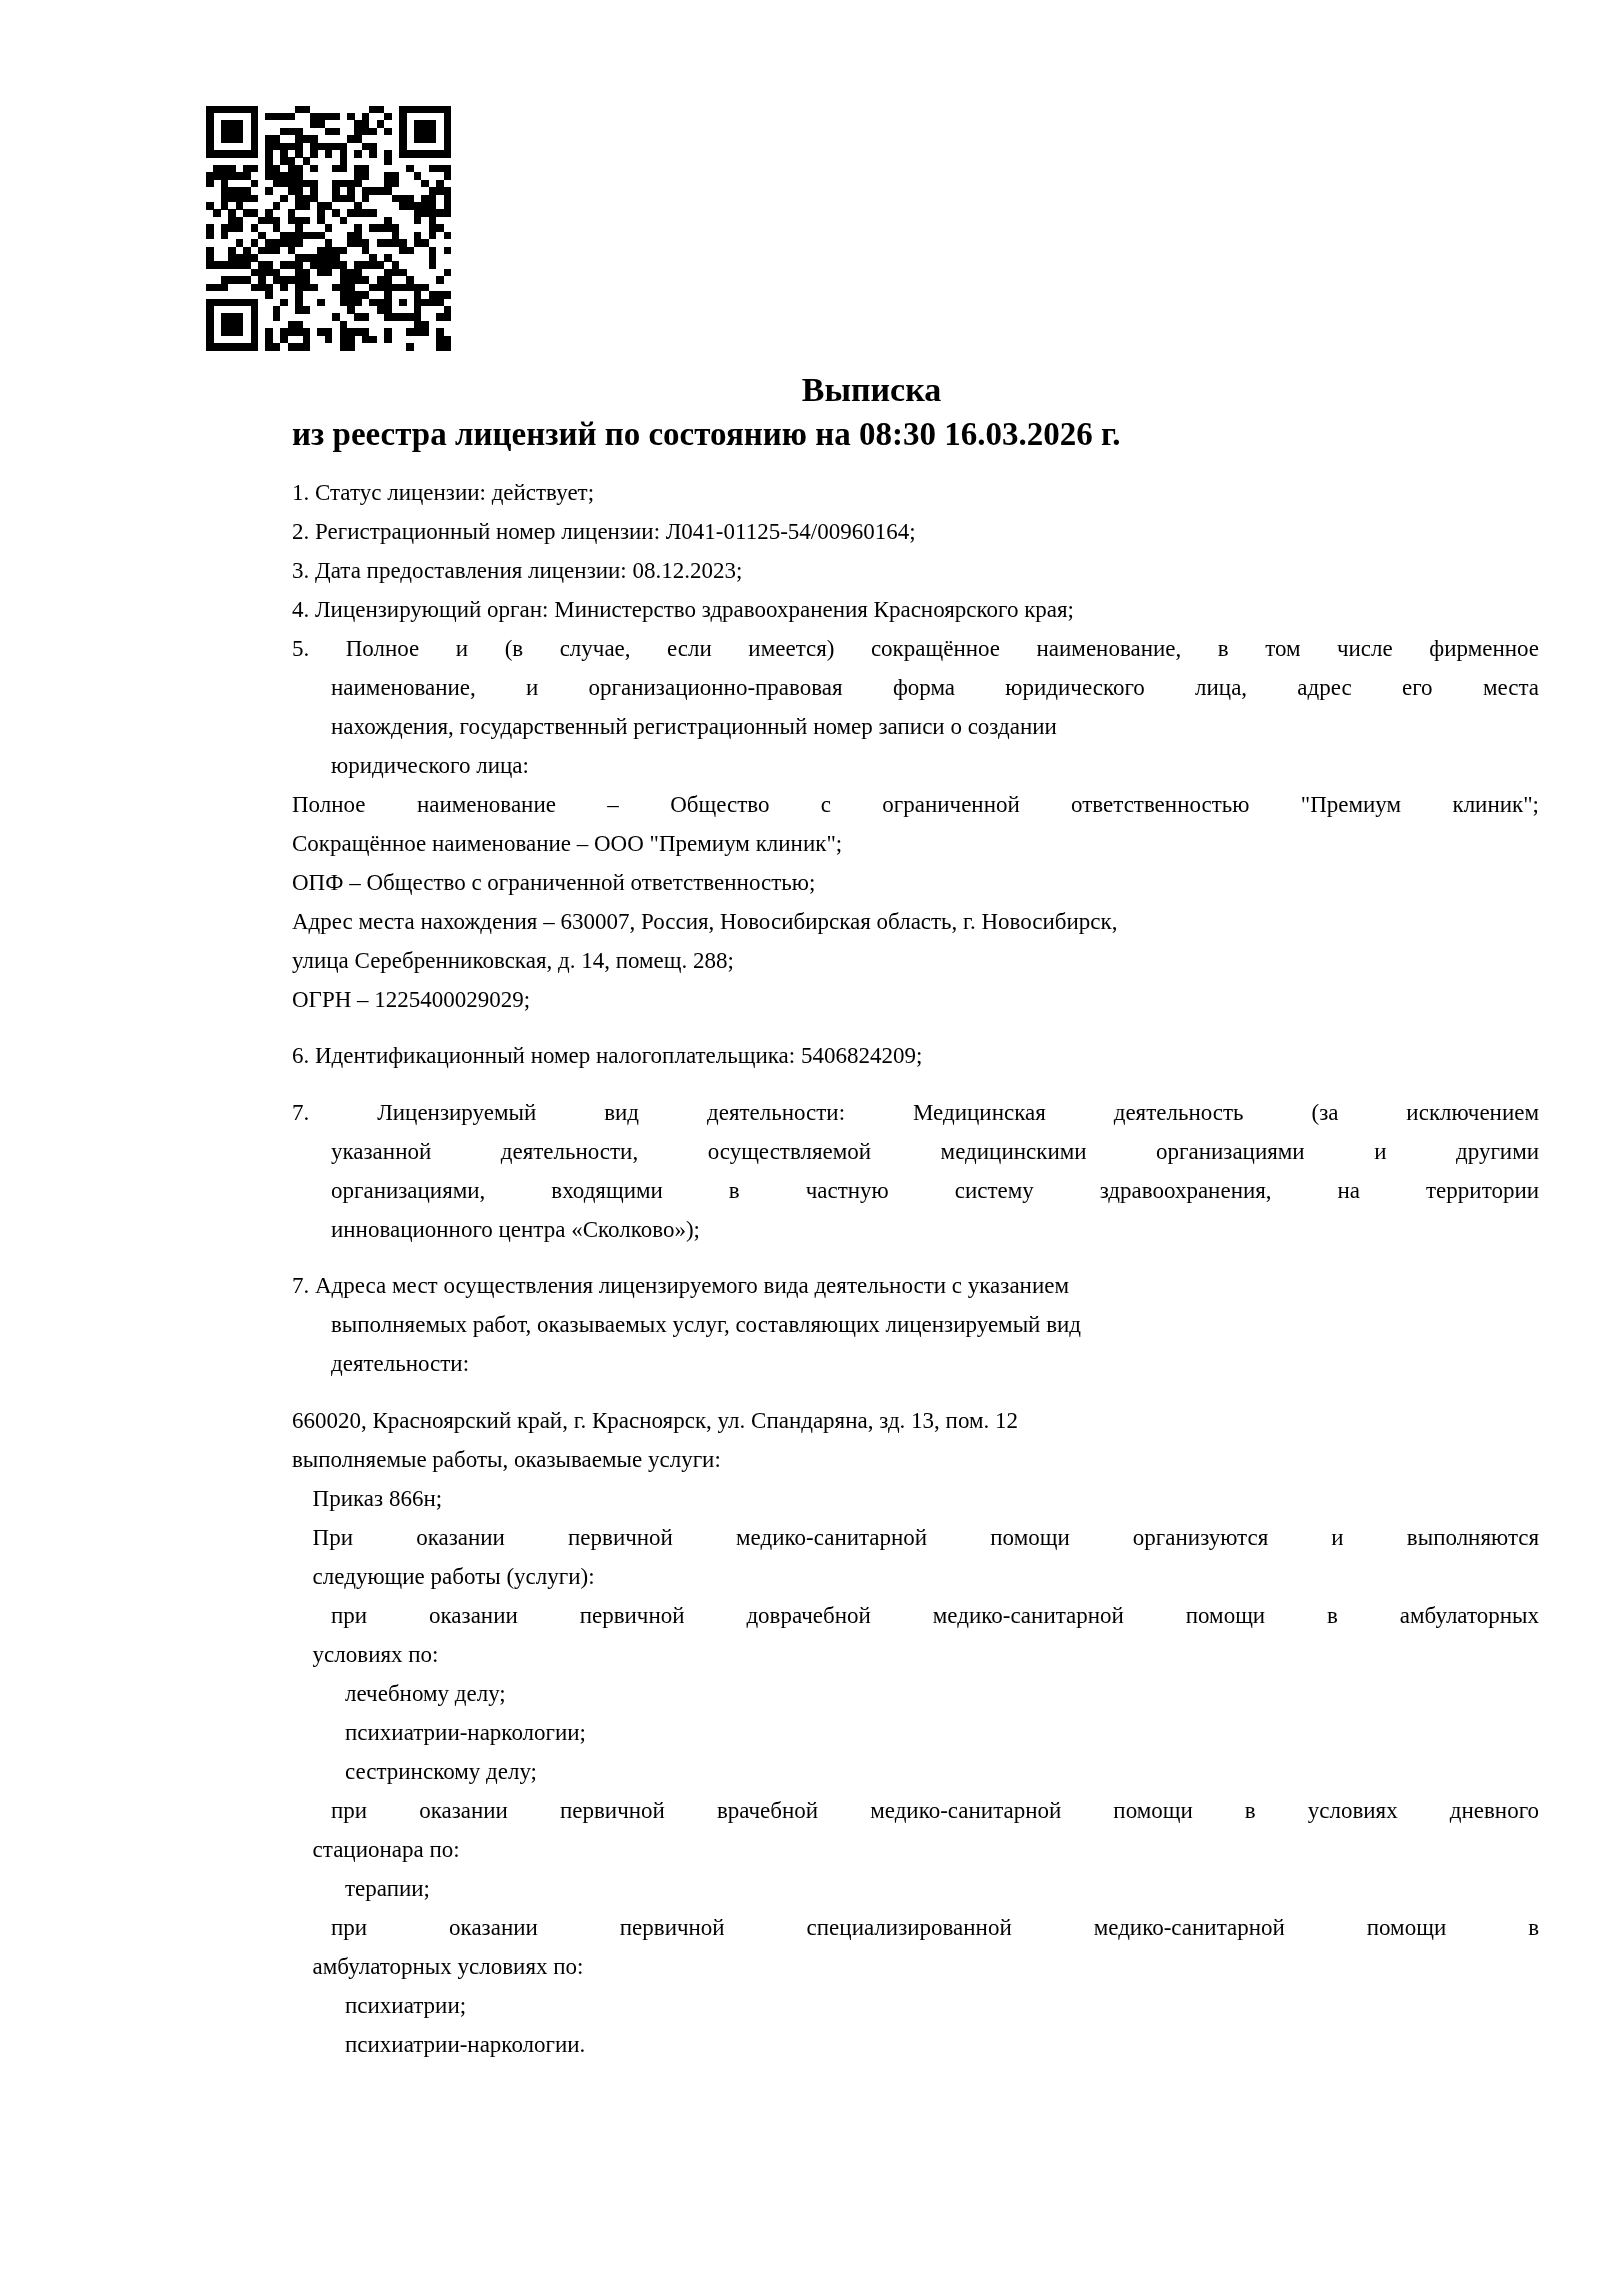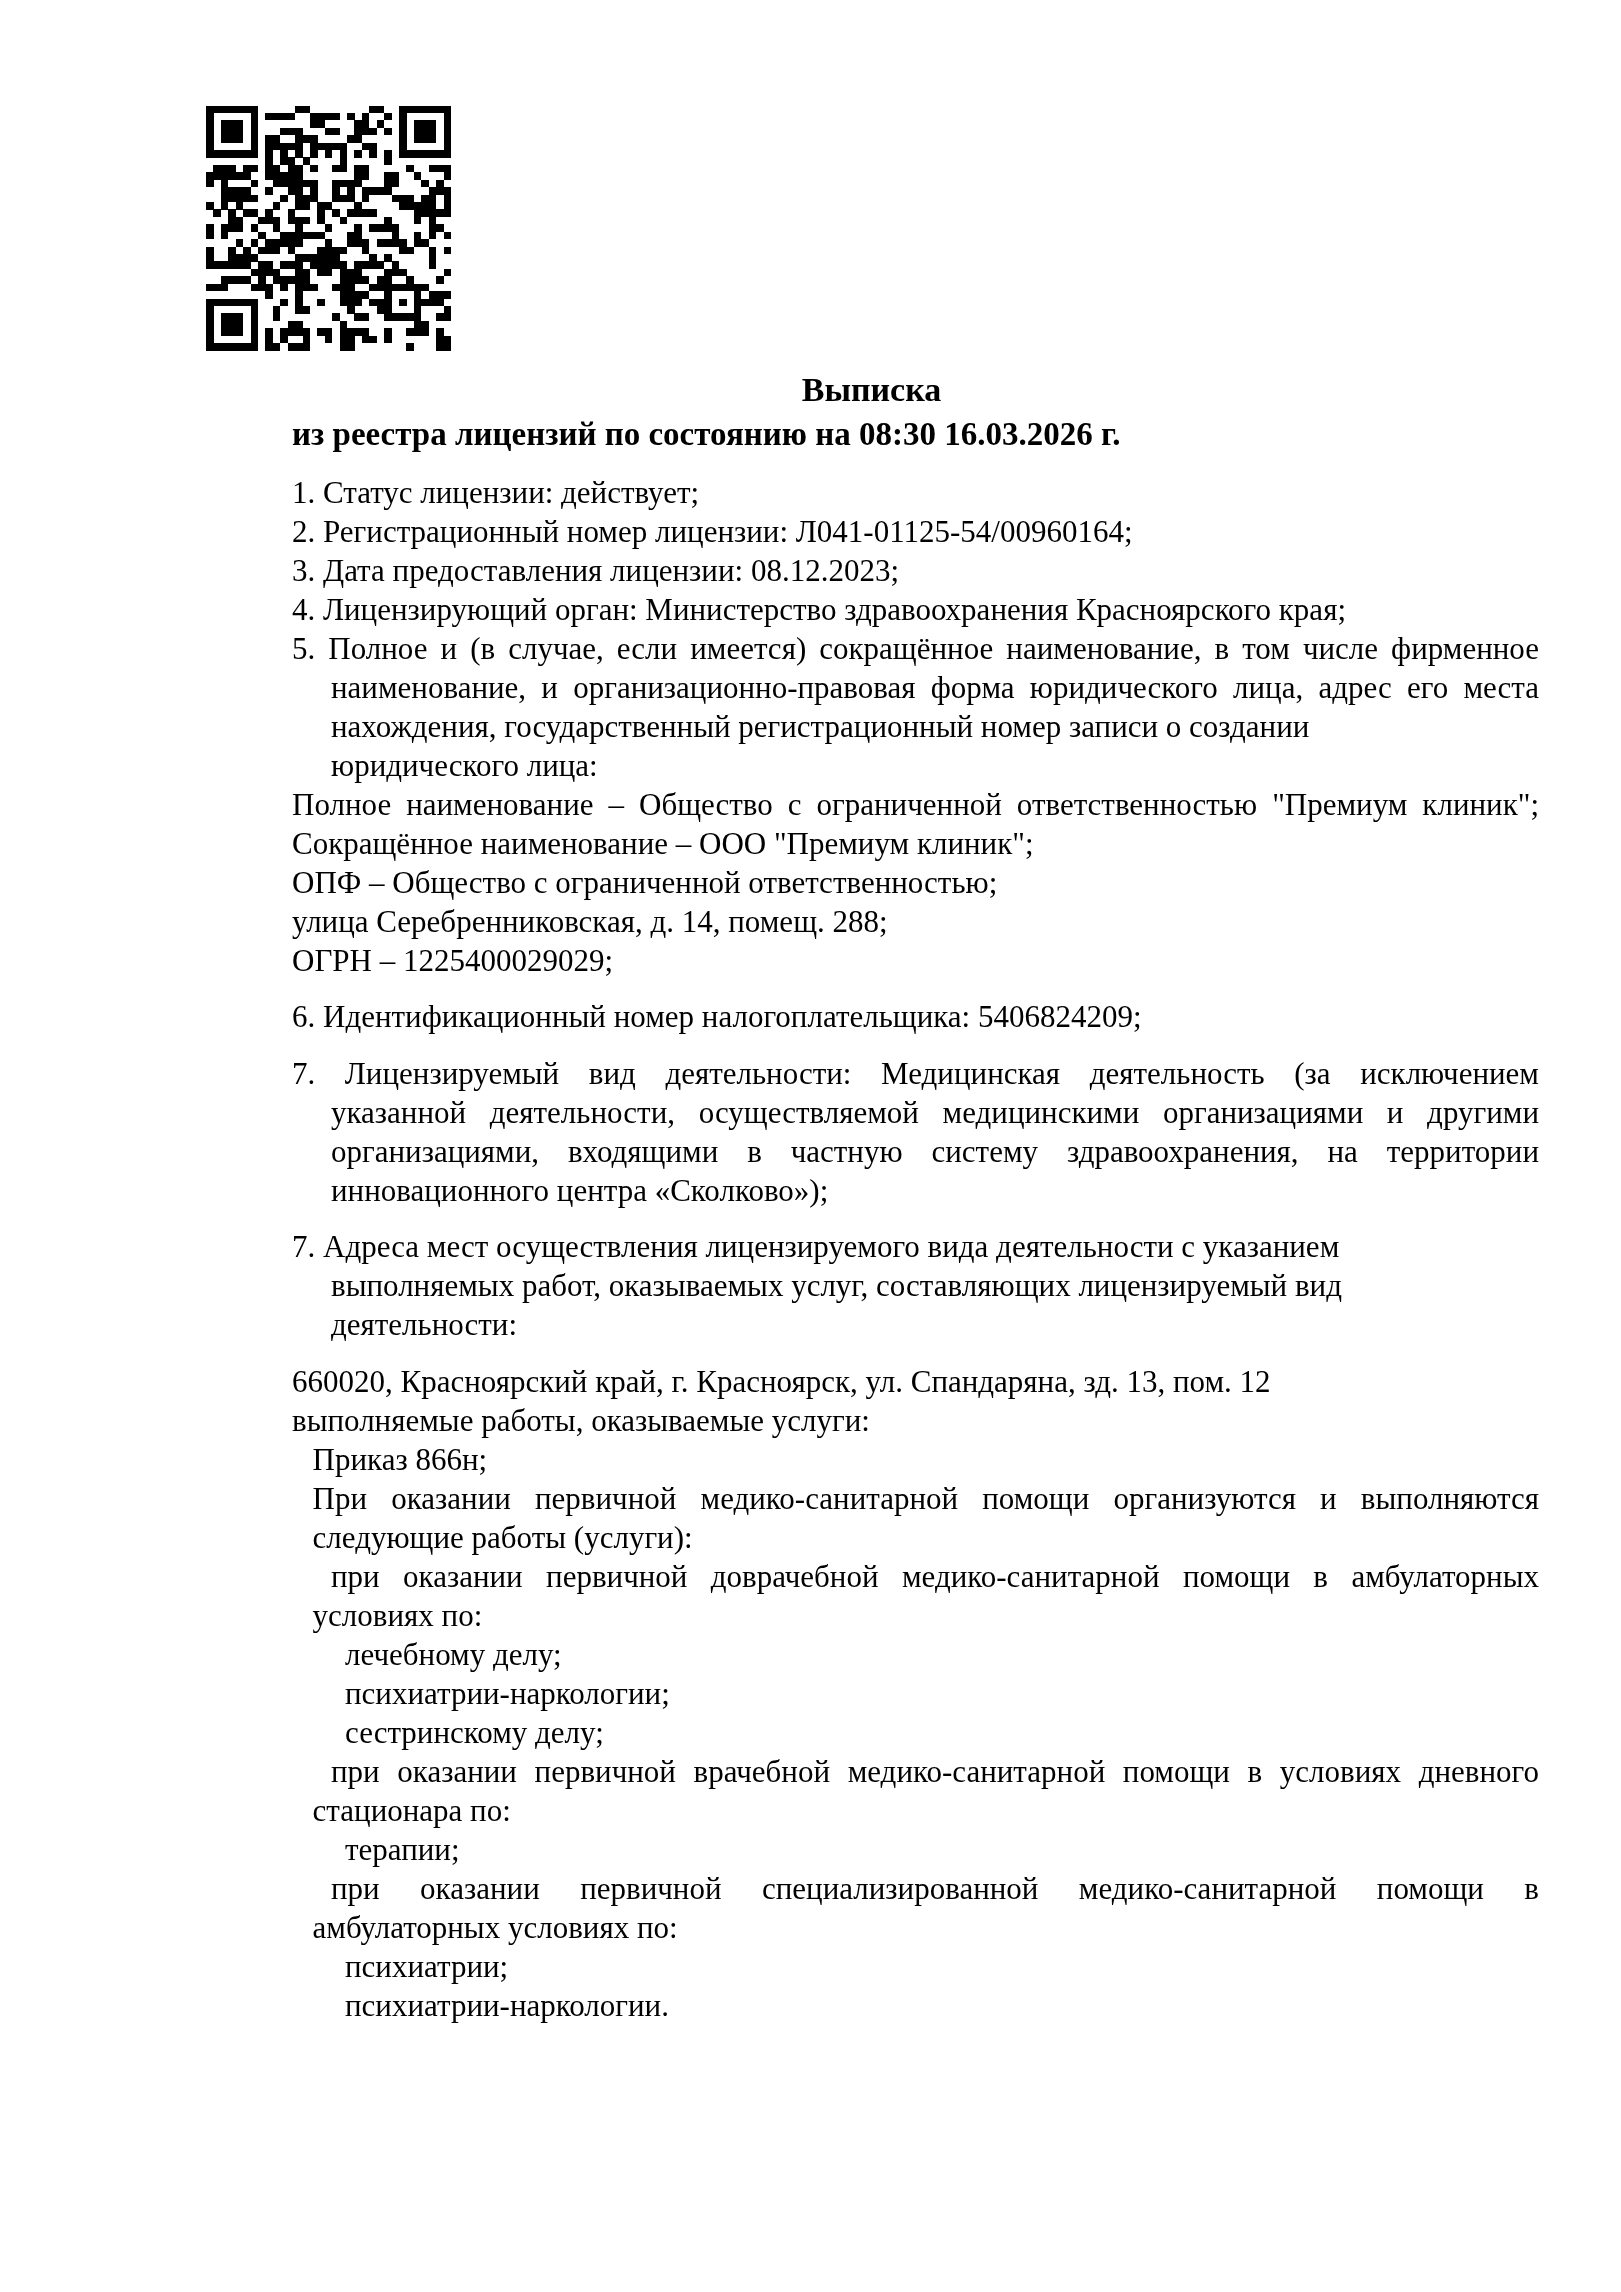--- a/index.html
+++ b/index.html
@@ -31,21 +31,21 @@
     font-size:34px;
     line-height:45px;
   }
   .subtitle{
     margin:0 88px 0 0;
     text-align:left;
     font-weight:bold;
     font-size:33px;
     line-height:45px;
   }
-  .body{margin-top:15.7px;font-size:31px;line-height:39px;}
+  .body{margin-top:15.7px;font-size:23px;line-height:39px;}
   .ln{text-align:left;}
   .gap{margin-top:17.6px;}
   .i05{margin-left:20.6px;}
   .i1{margin-left:39px;}
   .i2{margin-left:53px;}
   .j{text-align:justify;text-align-last:justify;}
 </style>
 </head>
 <body>
 
@@ -599,20 +599,21 @@
       <div class="ln">2. Регистрационный номер лицензии: Л041-01125-54/00960164;</div>
       <div class="ln">3. Дата предоставления лицензии: 08.12.2023;</div>
       <div class="ln">4. Лицензирующий орган: Министерство здравоохранения Красноярского края;</div>
       <div class="ln j">5. Полное и (в случае, если имеется) сокращённое наименование, в том числе фирменное</div>
       <div class="ln i1 j">наименование, и организационно-правовая форма юридического лица, адрес его места</div>
       <div class="ln i1">нахождения, государственный регистрационный номер записи о создании</div>
       <div class="ln i1">юридического лица:</div>
       <div class="ln j">Полное наименование – Общество с ограниченной ответственностью "Премиум клиник";</div>
       <div class="ln">Сокращённое наименование – ООО "Премиум клиник";</div>
       <div class="ln">ОПФ – Общество с ограниченной ответственностью;</div>
+      <div class="ln">Адрес места нахождения – 630007, Россия, Новосибирская область, г. Новосибирск,</div>
       <div class="ln">улица Серебренниковская, д. 14, помещ. 288;</div>
       <div class="ln">ОГРН – 1225400029029;</div>
       <div class="ln gap">6. Идентификационный номер налогоплательщика: 5406824209;</div>
       <div class="ln j gap">7. Лицензируемый вид деятельности: Медицинская деятельность (за исключением</div>
       <div class="ln i1 j">указанной деятельности, осуществляемой медицинскими организациями и другими</div>
       <div class="ln i1 j">организациями, входящими в частную систему здравоохранения, на территории</div>
       <div class="ln i1">инновационного центра «Сколково»);</div>
       <div class="ln gap">7. Адреса мест осуществления лицензируемого вида деятельности с указанием</div>
       <div class="ln i1">выполняемых работ, оказываемых услуг, составляющих лицензируемый вид</div>
       <div class="ln i1">деятельности:</div>

